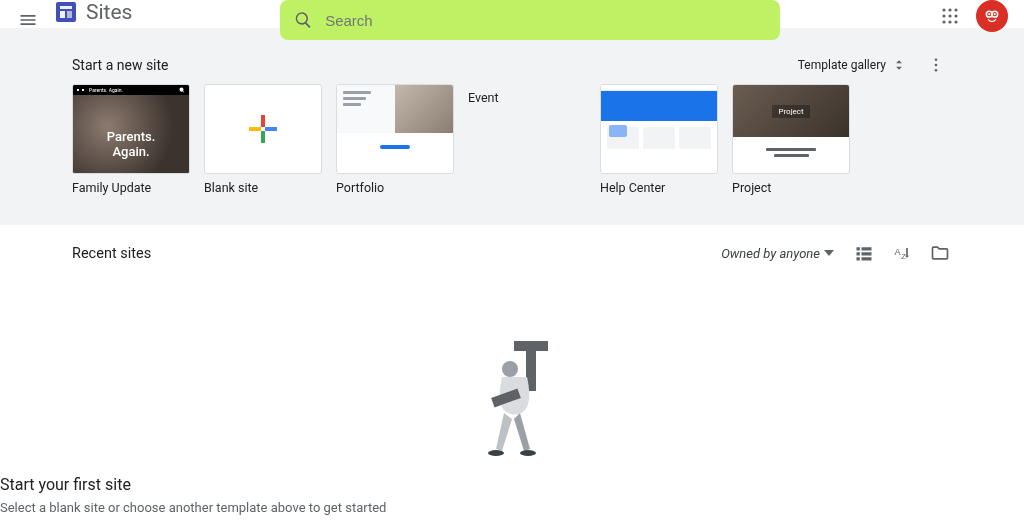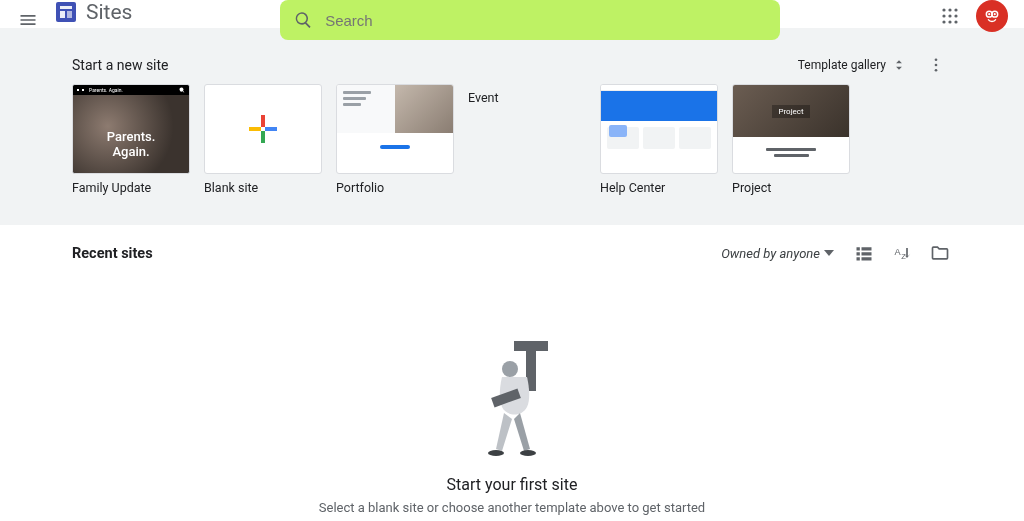--- a/index.html
+++ b/index.html
@@ -52,27 +52,27 @@
   .help .body{padding:6px;display:flex;gap:4px;}
   .help .card{flex:1;height:22px;background:#f1f3f4;border-radius:2px;}
   .help .badge{position:absolute;top:40px;left:8px;width:18px;height:12px;background:#8ab4f8;border-radius:2px;}
   
   .project .hero{height:52px;background:linear-gradient(135deg,#6b5d52,#3a322b);display:flex;align-items:center;justify-content:center;}
   .project .hero .t{font-size:8px;color:#fff;background:rgba(0,0,0,.3);padding:2px 6px;}
   .project .body{padding:8px;text-align:center;}
   .project .body .ln{height:3px;width:50px;background:#5f6368;margin:3px auto;border-radius:1px;}
   
   .recent-head { width:880px; margin: 0 auto; display:flex; align-items:center; height:56px;}
-  .recent-title { font-size:14.5px; color:#202124; font-weight:700;}
+  .recent-title { font-size:14.5px; color:#202124; font-weight:400;}
   .recent-controls { margin-left:auto; display:flex; align-items:center; gap:18px;}
   .owned { display:flex; align-items:center; gap:4px; font-size:13px; color:#3c4043; cursor:pointer;font-style:italic;}
   .icon-btn { width:24px; height:24px; display:flex; align-items:center; justify-content:center; cursor:pointer; color:#5f6368;}
   .right-icons{display:flex;gap:14px;align-items:center;}
   
-  .empty { text-align:center; padding-top:60px;}
+  .empty { text-align:left; padding-top:60px;}
   .empty-illus { width:80px; height:120px; margin:0 auto 14px; position:relative;}
   .empty-title { font-size:16px; color:#202124; margin-bottom:6px;}
   .empty-sub { font-size:13px; color:#5f6368;}
   svg { display:block; }
 </style>
 </head>
 <body>
 
 <div class="header">
   <div class="menu-btn">

